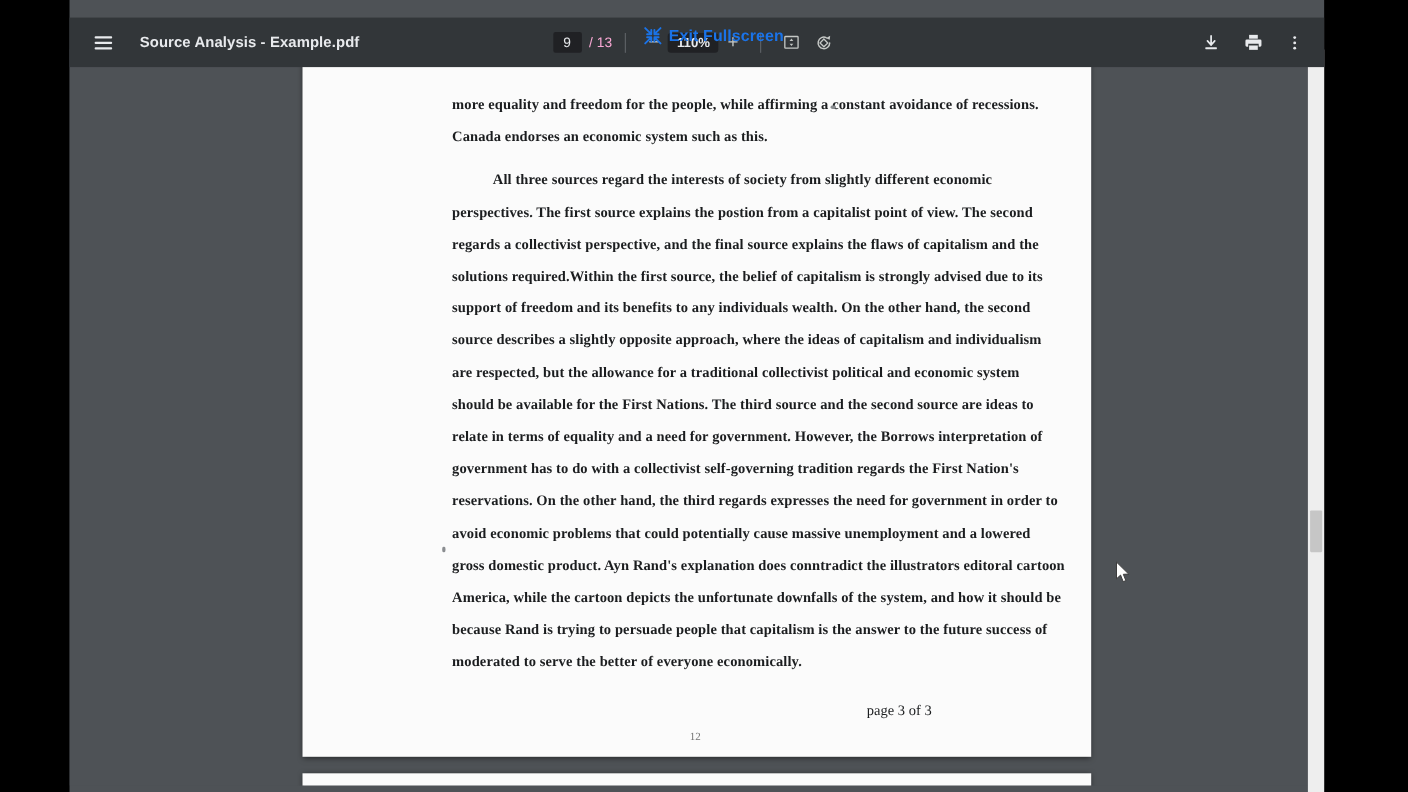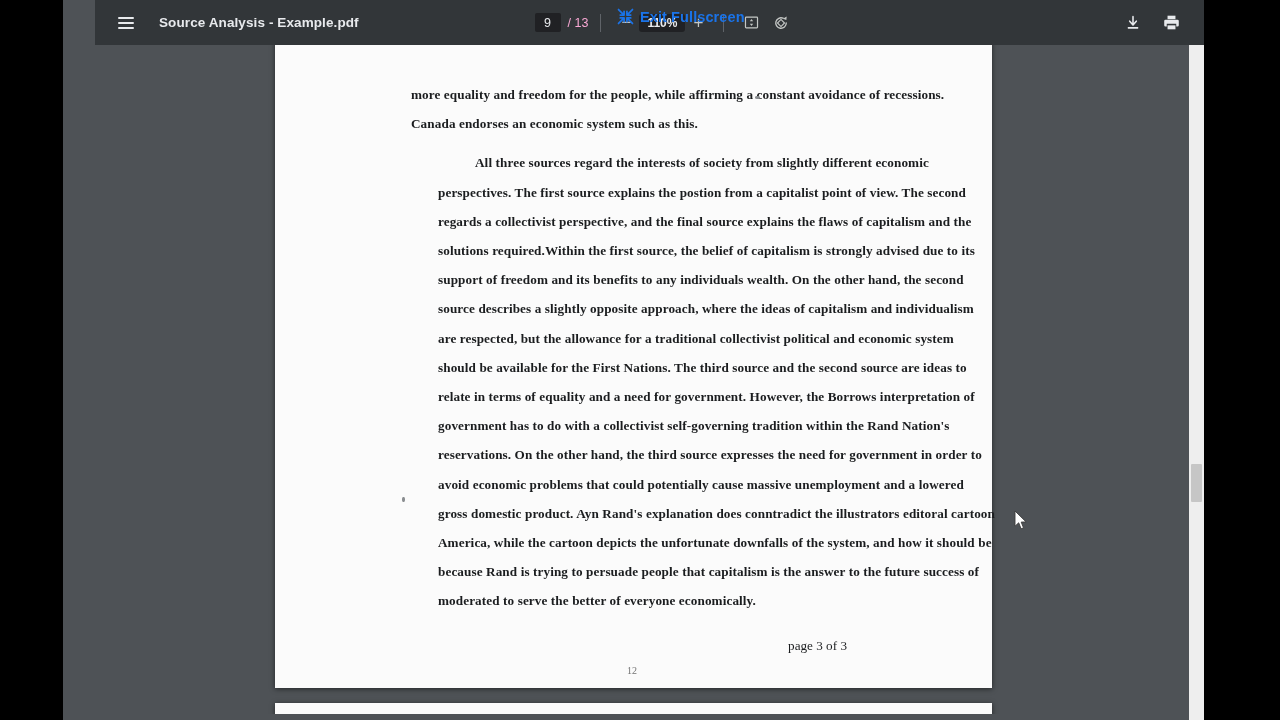--- a/index.html
+++ b/index.html
@@ -28,28 +28,27 @@
     top: 0;
     width: 1141px;
     height: 720px;
     background: #4e5256;
     overflow: hidden;
   }
 
   
   #toolbar {
     position: absolute;
-    left: 0; top: 0;
+    left: 0; top: 16px;
     width: 1141px;
     height: 45px;
     background: #323639;
     display: flex;
     align-items: center;
     z-index: 40;
-    margin-left: 32px;
   }
 
   .tb-left {
     display: flex;
     align-items: center;
     flex: 0 0 auto;
     padding-left: 16px;
   }
 
   .tb-center {
@@ -215,21 +214,21 @@
     font-size: 13.2px;
     line-height: 29.2px;
     letter-spacing: 0.1px;
     white-space: nowrap;
     font-weight: bold;
     color: #1b1d1f;
   }
   .doc-line.indent { text-indent: 37px; }
 
   #first-block { padding-top: 41px; }
-  #second-block { padding-top: 10px; margin-left: 27px; }
+  #second-block { padding-top: 10px; }
 
   .doc-footer-right {
     text-align: right;
     font-size: 13.2px;
     font-family: Liberation Serif, serif;
     color: #1b1d1f;
     padding-top: 22px;
     padding-right: 9px;
     font-weight: normal;
   }
@@ -390,22 +389,22 @@
           <div id="second-block">
             <div class="doc-line indent">All three sources regard the interests of society from slightly different economic</div>
             <div class="doc-line">perspectives. The first source explains the postion from a capitalist point of view. The second</div>
             <div class="doc-line">regards a collectivist perspective, and the final source explains the flaws of capitalism and the</div>
             <div class="doc-line">solutions required.Within the first source, the belief of capitalism is strongly advised due to its</div>
             <div class="doc-line">support of freedom and its benefits to any individuals wealth. On the other hand, the second</div>
             <div class="doc-line">source describes a slightly opposite approach, where the ideas of capitalism and individualism</div>
             <div class="doc-line">are respected, but the allowance for a traditional collectivist political and economic system</div>
             <div class="doc-line">should be available for the First Nations. The third source and the second source are ideas to</div>
             <div class="doc-line">relate in terms of equality and a need for government. However, the Borrows interpretation of</div>
-            <div class="doc-line">government has to do with a collectivist self-governing tradition within the Rand Nation's</div>
-            <div class="doc-line">reservations. On the other hand, the third source expresses the need for government in order to</div>
+            <div class="doc-line">government has to do with a collectivist self-governing tradition regards the First Nation's</div>
+            <div class="doc-line">reservations. On the other hand, the third regards expresses the need for government in order to</div>
             <div class="doc-line">avoid economic problems that could potentially cause massive unemployment and a lowered</div>
             <div class="doc-line">gross domestic product. Ayn Rand's explanation does conntradict the illustrators editoral cartoon</div>
             <div class="doc-line">America, while the cartoon depicts the unfortunate downfalls of the system, and how it should be</div>
             <div class="doc-line">because Rand is trying to persuade people that capitalism is the answer to the future success of</div>
             <div class="doc-line">moderated to serve the better of everyone economically.</div>
           </div>
 
           <div class="doc-footer-right">page 3 of 3</div>
           <div class="doc-footer-num">12</div>
         </div>

